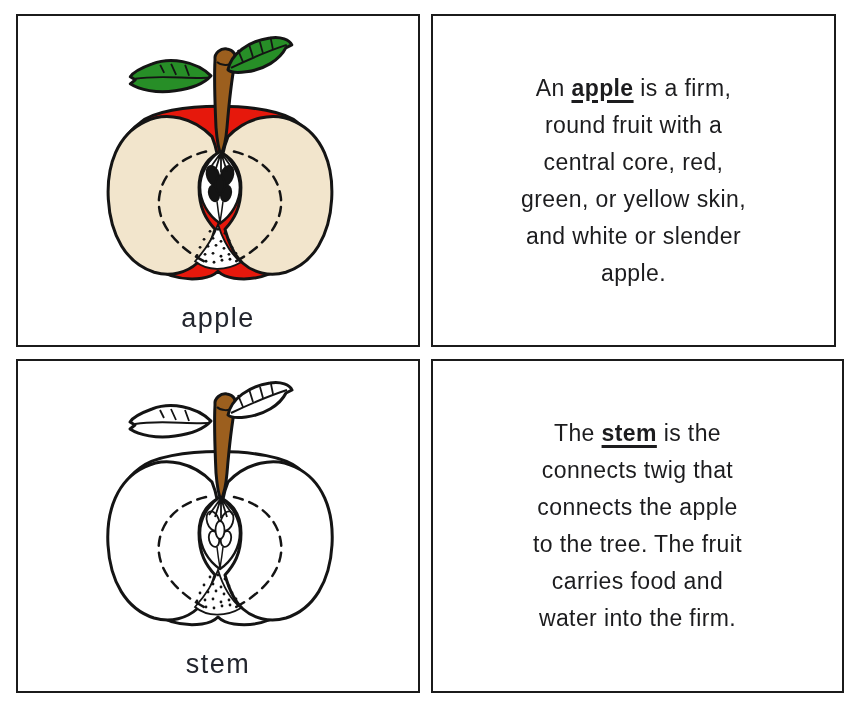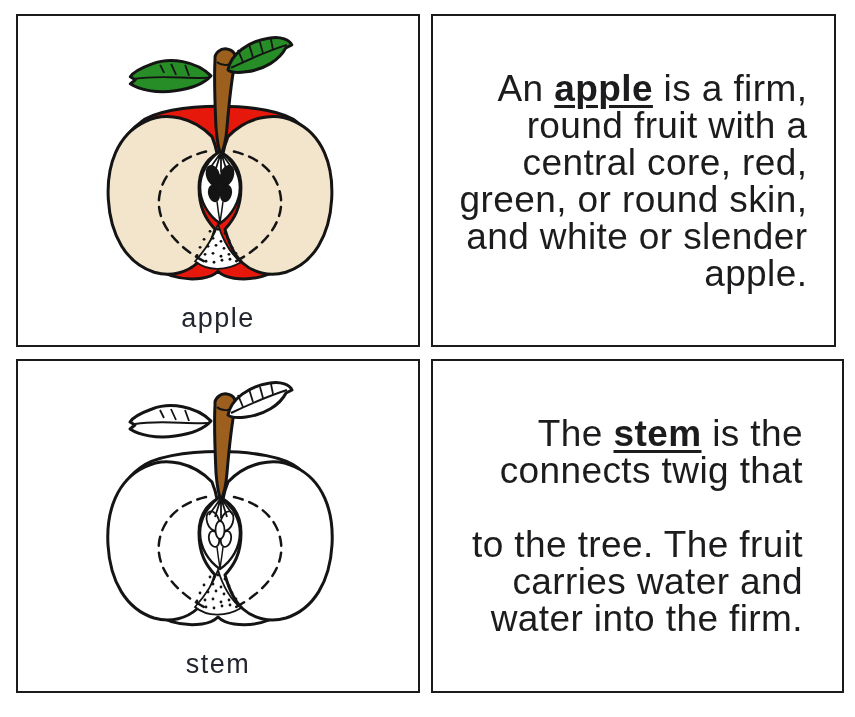--- a/index.html
+++ b/index.html
@@ -21,21 +21,21 @@
   .card.tr{left:431px;top:14px;width:405px;height:333px;}
   .card.bl{left:16px;top:359px;width:404px;height:334px;}
   .card.br{left:431px;top:359px;width:413px;height:334px;}
   .picture-card svg{position:absolute;left:0;top:0;width:100%;height:100%;}
   .pic-label{
     position:absolute;left:0;right:0;bottom:11px;text-align:center;
     font-size:27px;font-weight:400;letter-spacing:1.5px;color:var(--label-text);
   }
   .text-card{display:flex;align-items:center;justify-content:center;padding:0 6px;}
   .definition{
-    margin:16px;text-align:right;font-size:37px;line-height:37px;
+    margin:16px;text-align:center;font-size:23px;line-height:37px;
     letter-spacing:0.4px;color:var(--definition-text);
   }
   .definition .kw{
     font-weight:bold;text-decoration:underline;
     text-decoration-thickness:2.5px;text-underline-offset:4px;
   }
 </style>
 </head>
 <body>
 
@@ -91,21 +91,21 @@
     <path d="M225,46 L220,34 M235,41 L231,28 M245,37 L242,26 M255,33 L253,23" fill="none" stroke="#141414" stroke-width="1.8"></path>
     <path d="M193,60 C178,45 152,41 134,48 C123,52 115,56 112,61 L117,64 L112,68 C121,74 139,78 157,75 C172,73 186,68 193,60 Z" fill="#278e27" stroke="#141414" stroke-width="3" stroke-linejoin="round"></path>
     <path d="M190,62 C168,63 140,59 117,63" fill="none" stroke="#141414" stroke-width="2"></path>
     <path d="M171,60 L167,49 M158,59 L153,48 M146,57 L142,49" fill="none" stroke="#141414" stroke-width="1.8"></path>
   </g>
       </svg>
     <div class="pic-label">apple</div>
   </section>
 
   <section class="card tr text-card">
-    <p class="definition"><span>An </span><span class="kw">apple</span><span> is a firm,</span><br><span>round fruit with a</span><br><span>central core, red,</span><br><span>green, or round skin,</span><br><span>and white or slender</span><br><span>apple.</span></p>
+    <p class="definition"><span>An </span><span class="kw">apple</span><span> is a firm,</span><br><span>round fruit with a</span><br><span>central core, red,</span><br><span>green, or yellow skin,</span><br><span>and white or slender</span><br><span>apple.</span></p>
   </section>
 
   <section class="card bl picture-card">
     <svg viewBox="0 0 400 330" preserveAspectRatio="xMidYMid meet">
   <g>
     <path d="M122,107 C147,85 255,85 280,107 C307,128 311,170 300,205 C289,243 253,268 216,263 C209,262 203,259 200,256 C197,259 191,262 184,263 C147,268 111,243 100,205 C89,170 93,128 122,107 Z" fill="#ffffff" stroke="#141414" stroke-width="3" stroke-linejoin="round"></path>
     <path d="M197,44 C196,37 203,32 209,33 C216,34 219,40 217,46 C214,62 211,88 209,112 C208,124 206,133 203,139 C200,133 199,124 198,112 C197,90 196,62 197,44 Z" fill="#9c5f1e" stroke="#141414" stroke-width="3" stroke-linejoin="round"></path>
     <path d="M199,46 C203,50 211,50 216,47" fill="none" stroke="#141414" stroke-width="2"></path>
     <path d="M194,121 C176,102 148,95 127,106 C99,119 88,150 90,184 C92,220 108,248 136,257 C153,262 169,257 179,248 C187,241 193,228 197,214 C188,204 181,193 181,172 C181,155 189,144 199,138 C198,132 196,126 194,121 Z" fill="#ffffff" stroke="#141414" stroke-width="3" stroke-linejoin="round"></path>
     <path d="M210,121 C228,102 256,95 277,106 C305,119 316,150 314,184 C312,220 296,248 268,257 C251,262 235,257 225,248 C217,241 211,228 207,214 C216,204 223,193 223,172 C223,155 215,144 205,138 C206,132 208,126 210,121 Z" fill="#ffffff" stroke="#141414" stroke-width="3" stroke-linejoin="round"></path>
@@ -151,16 +151,16 @@
     <path d="M225,46 L220,34 M235,41 L231,28 M245,37 L242,26 M255,33 L253,23" fill="none" stroke="#141414" stroke-width="1.8"></path>
     <path d="M193,60 C178,45 152,41 134,48 C123,52 115,56 112,61 L117,64 L112,68 C121,74 139,78 157,75 C172,73 186,68 193,60 Z" fill="#ffffff" stroke="#141414" stroke-width="3" stroke-linejoin="round"></path>
     <path d="M190,62 C168,63 140,59 117,63" fill="none" stroke="#141414" stroke-width="2"></path>
     <path d="M171,60 L167,49 M158,59 L153,48 M146,57 L142,49" fill="none" stroke="#141414" stroke-width="1.8"></path>
   </g>
       </svg>
     <div class="pic-label">stem</div>
   </section>
 
   <section class="card br text-card">
-    <p class="definition"><span>The </span><span class="kw">stem</span><span> is the</span><br><span>connects twig that</span><br><br><span>to the tree. The fruit</span><br><span>carries water and</span><br><span>water into the firm.</span></p>
+    <p class="definition"><span>The </span><span class="kw">stem</span><span> is the</span><br><span>connects twig that</span><br><span>connects the apple</span><br><span>to the tree. The fruit</span><br><span>carries food and</span><br><span>water into the firm.</span></p>
   </section>
 
 </div>
 
 </body></html>

